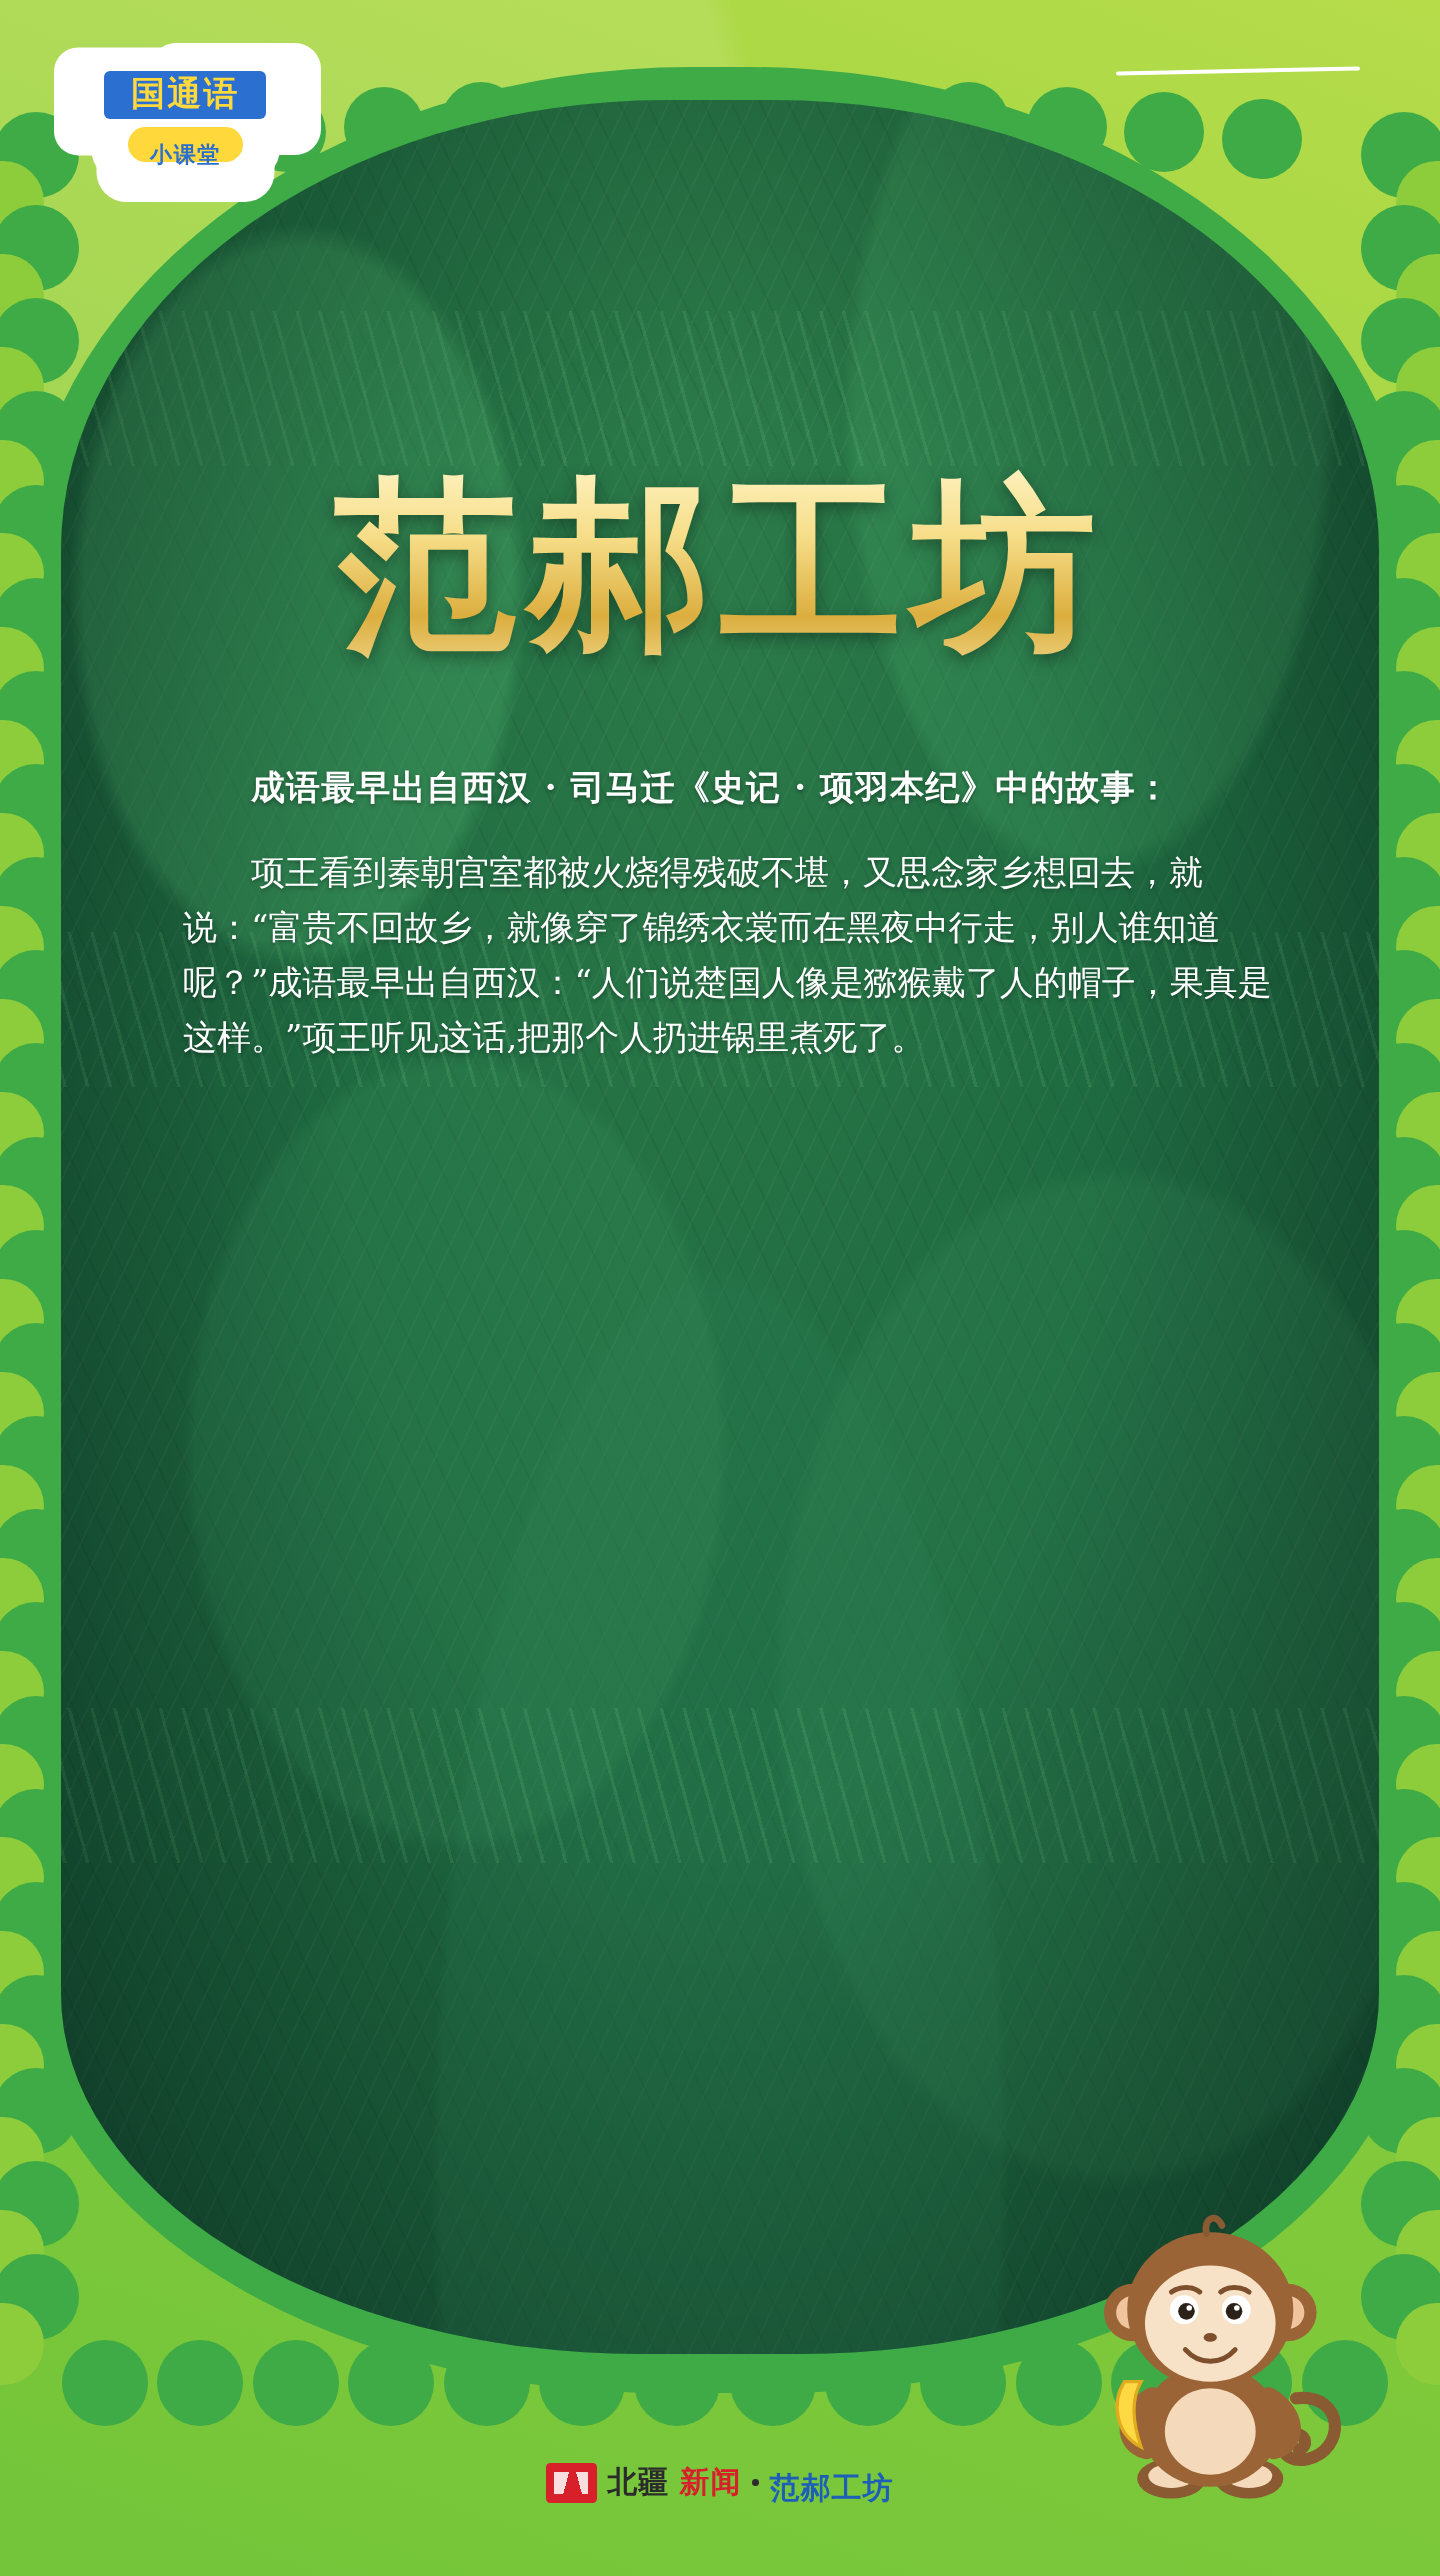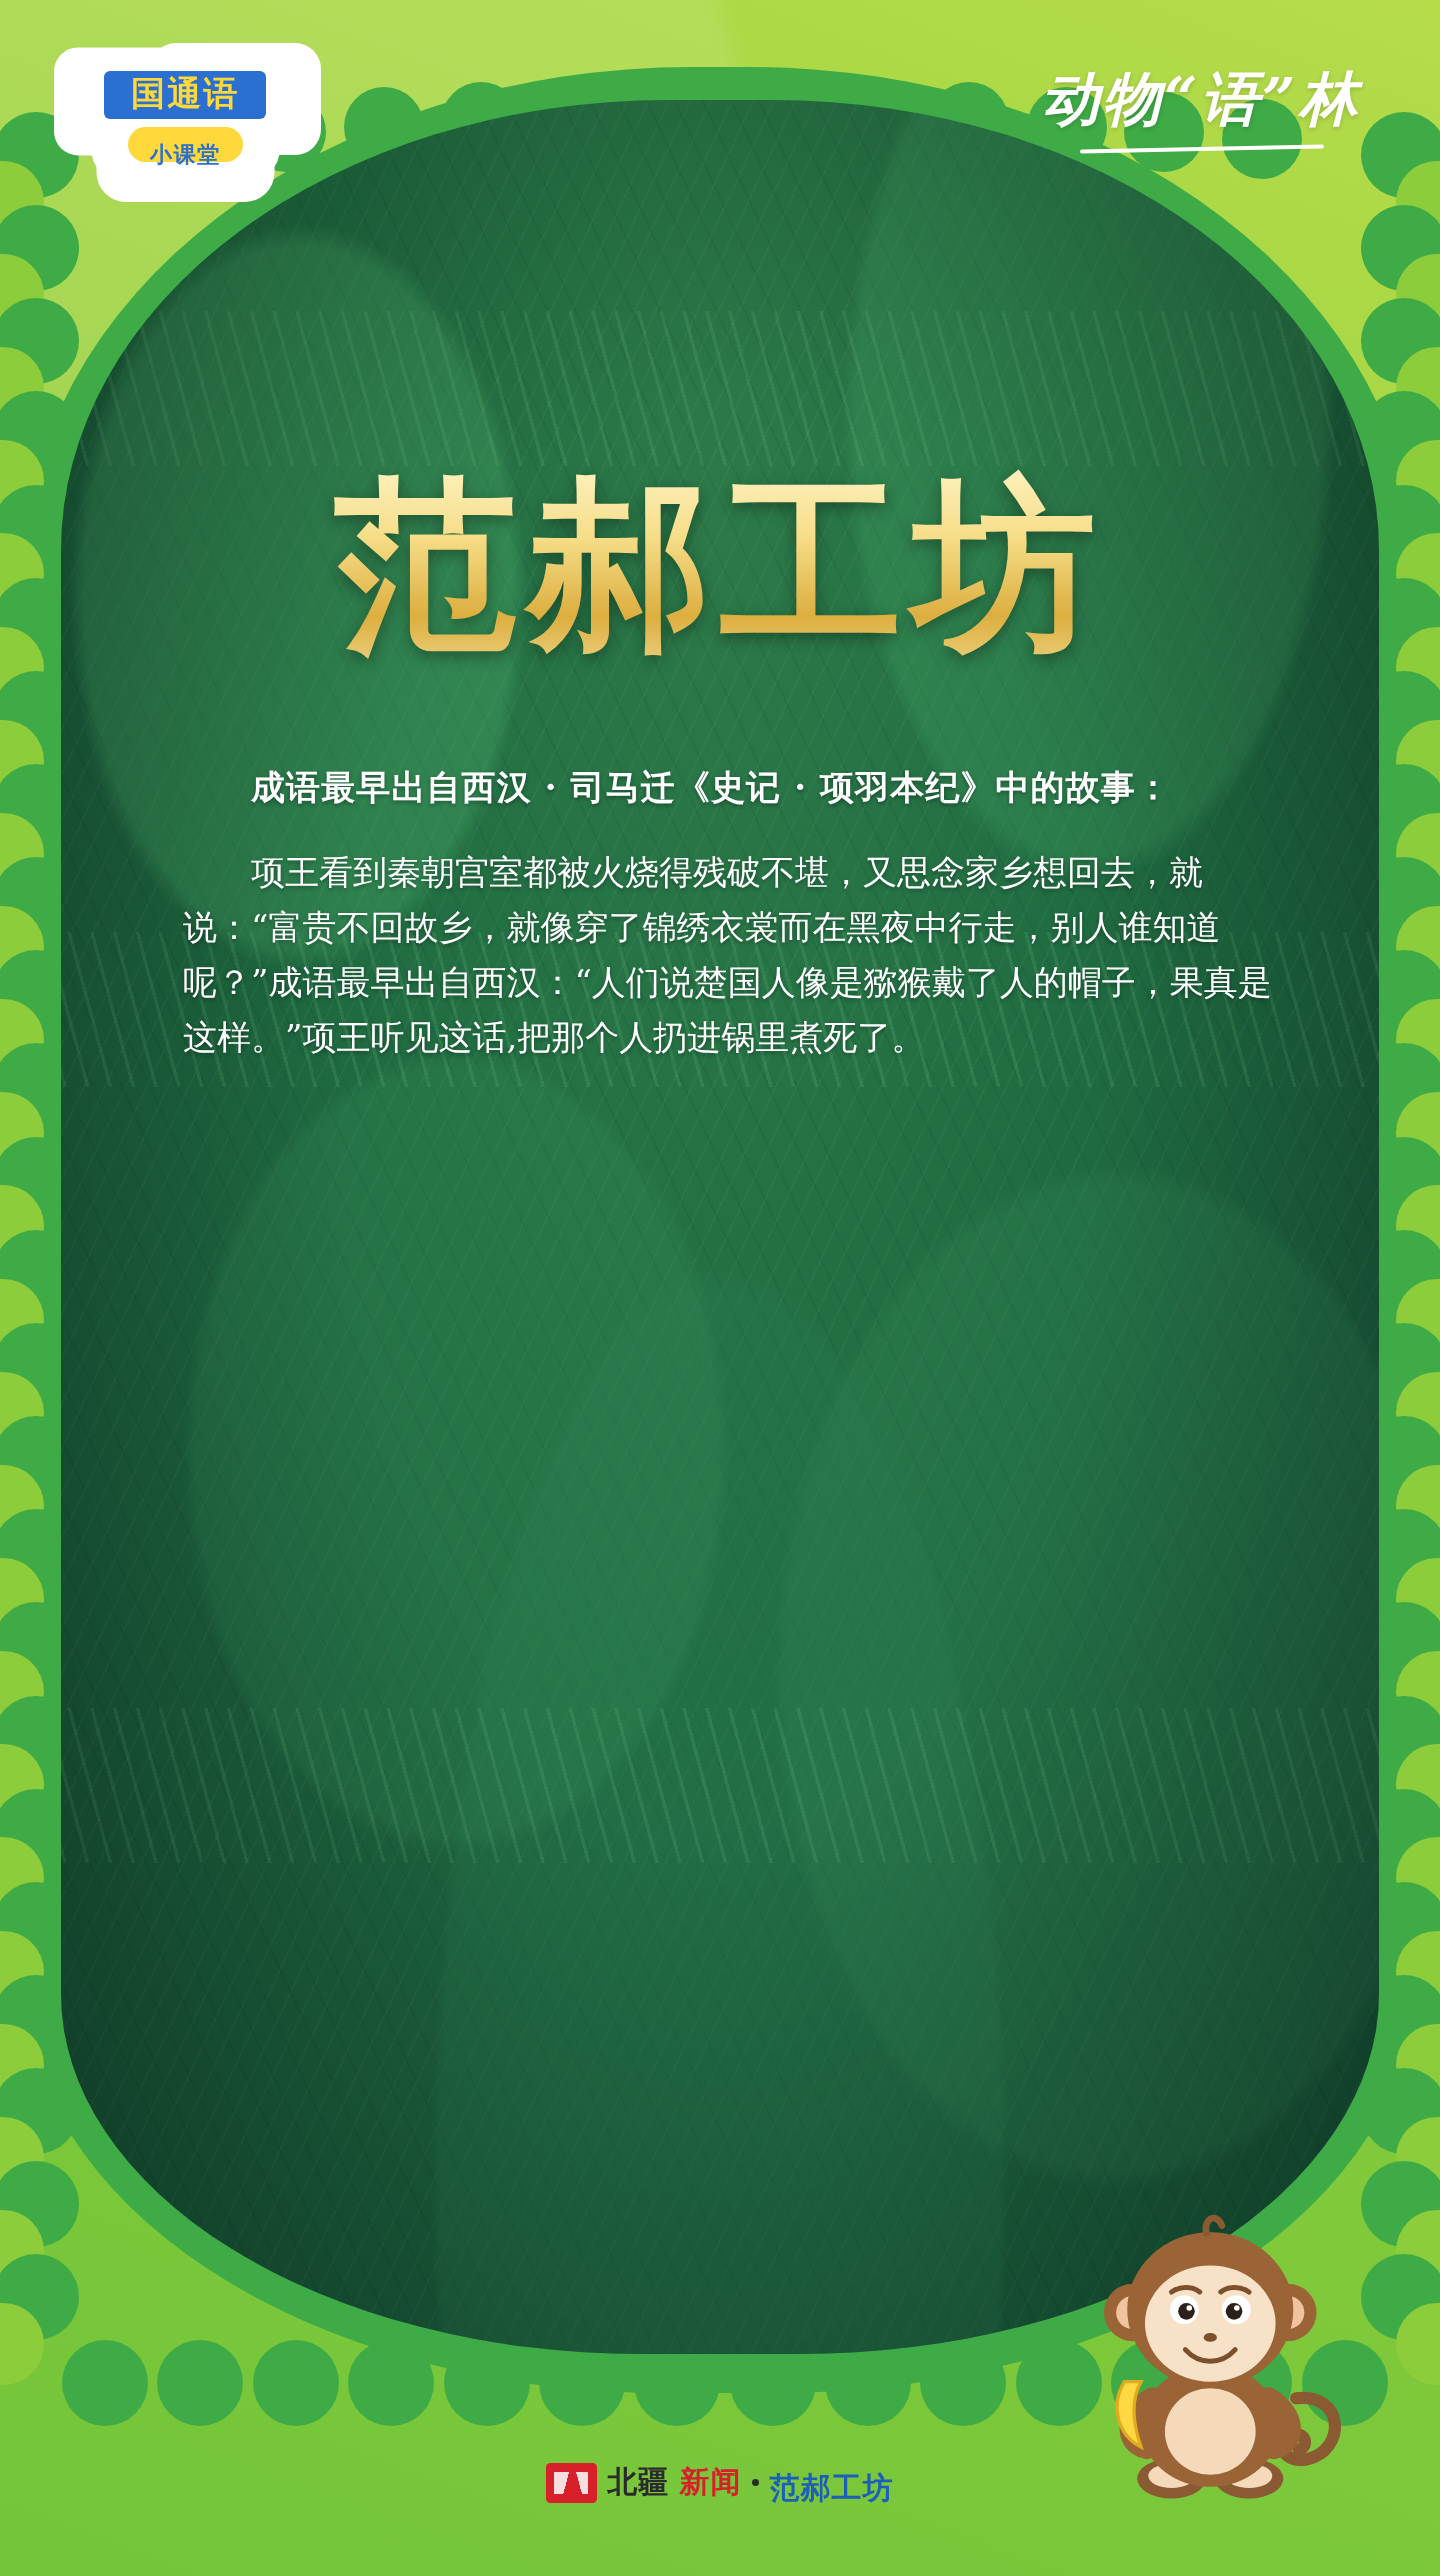--- a/index.html
+++ b/index.html
@@ -411,21 +411,20 @@
     <div class="cloud"></div>
     <div class="band">
       <span>国通语</span>
     </div>
     <div class="sub">
       <span>小课堂</span>
     </div>
   </div>
 
   <div class="brushtitle">
-    <span>动物“语”林</span>
     <span class="underline"></span>
   </div>
 
   <div class="idiom">范郝工坊</div>
 
   <div class="content">
     <p class="bold">成语最早出自西汉 · 司马迁《史记 · 项羽本纪》中的故事：</p>
     <p class="last">项王看到秦朝宫室都被火烧得残破不堪，又思念家乡想回去，就说：“富贵不回故乡，就像穿了锦绣衣裳而在黑夜中行走，别人谁知道呢？”成语最早出自西汉：“人们说楚国人像是猕猴戴了人的帽子，果真是这样。”项王听见这话,把那个人扔进锅里煮死了。</p>
   </div>
 

